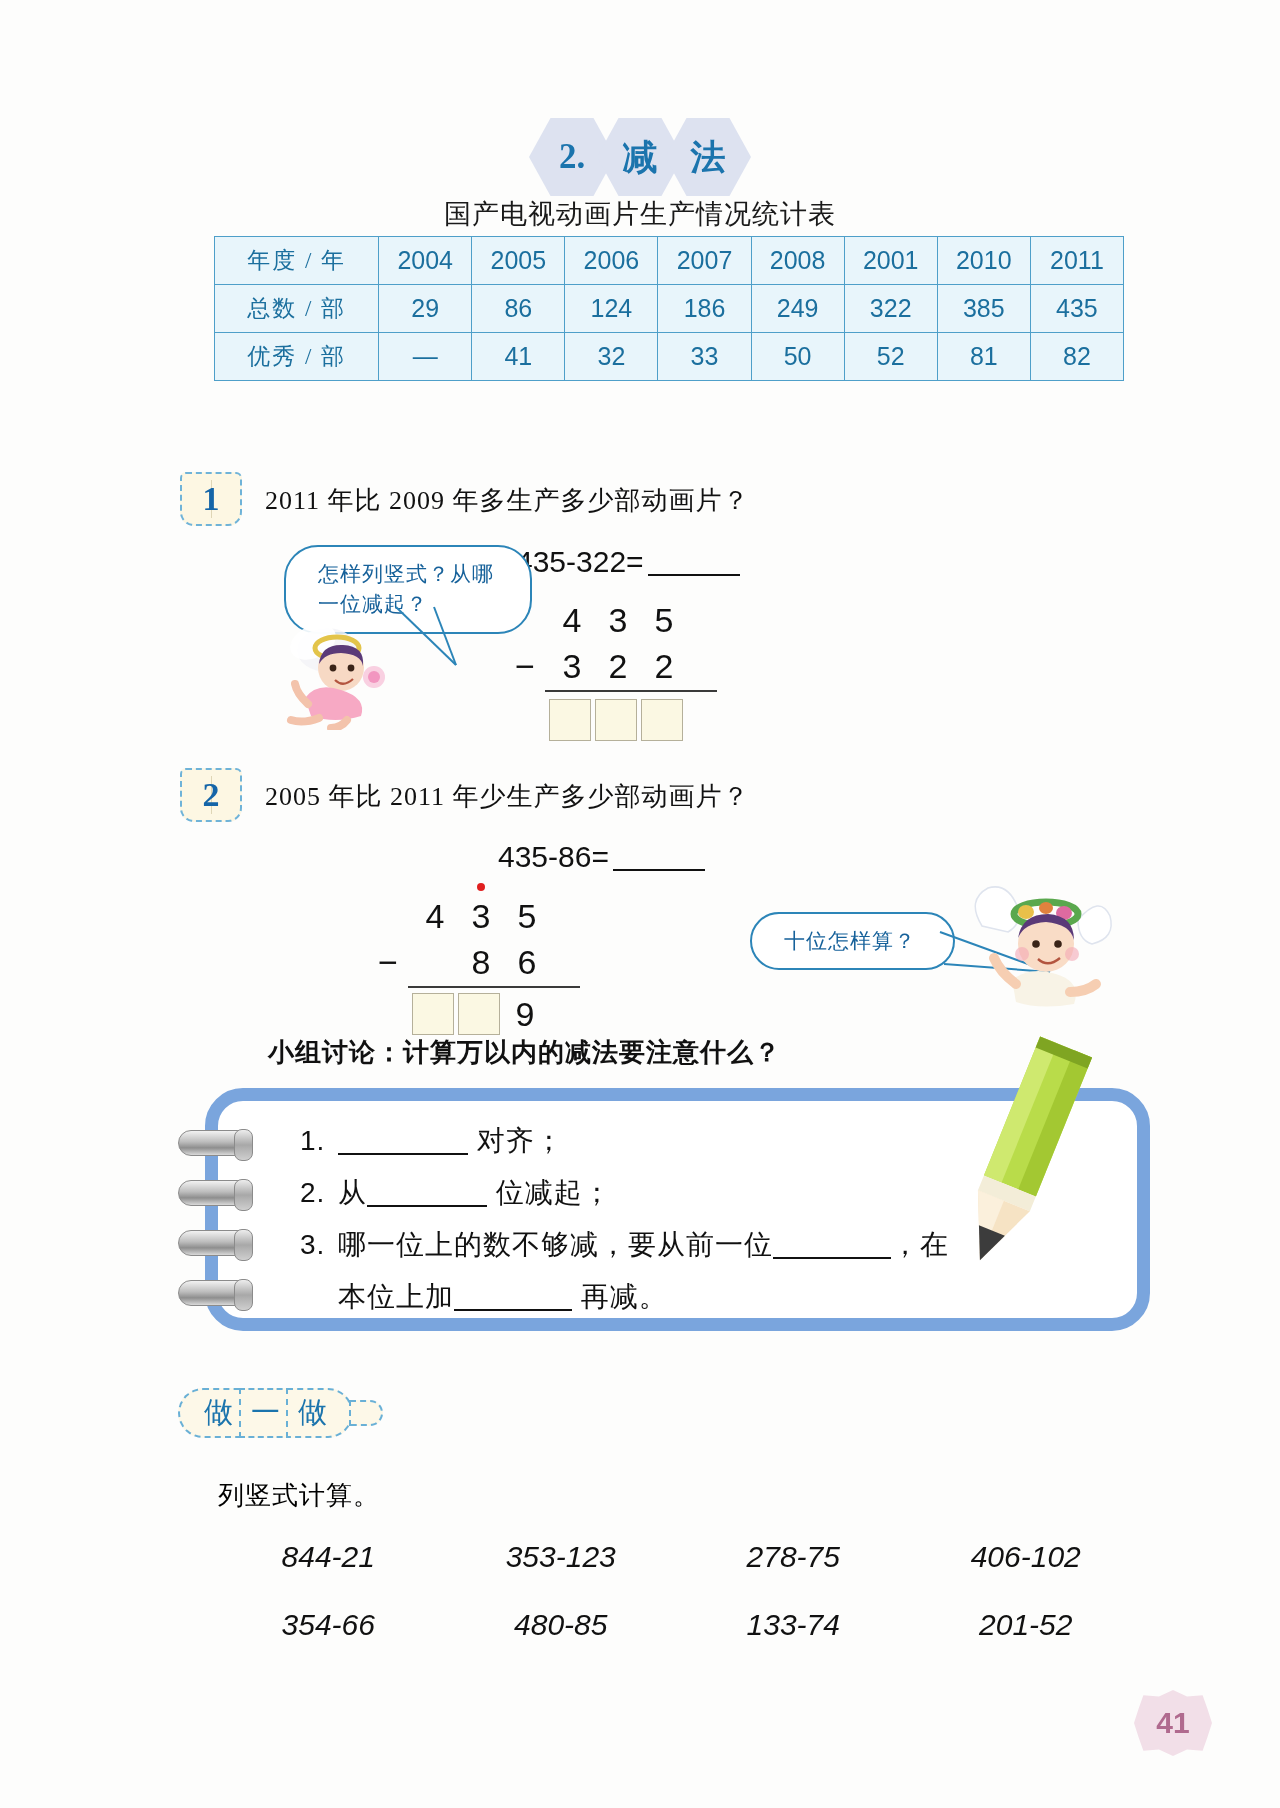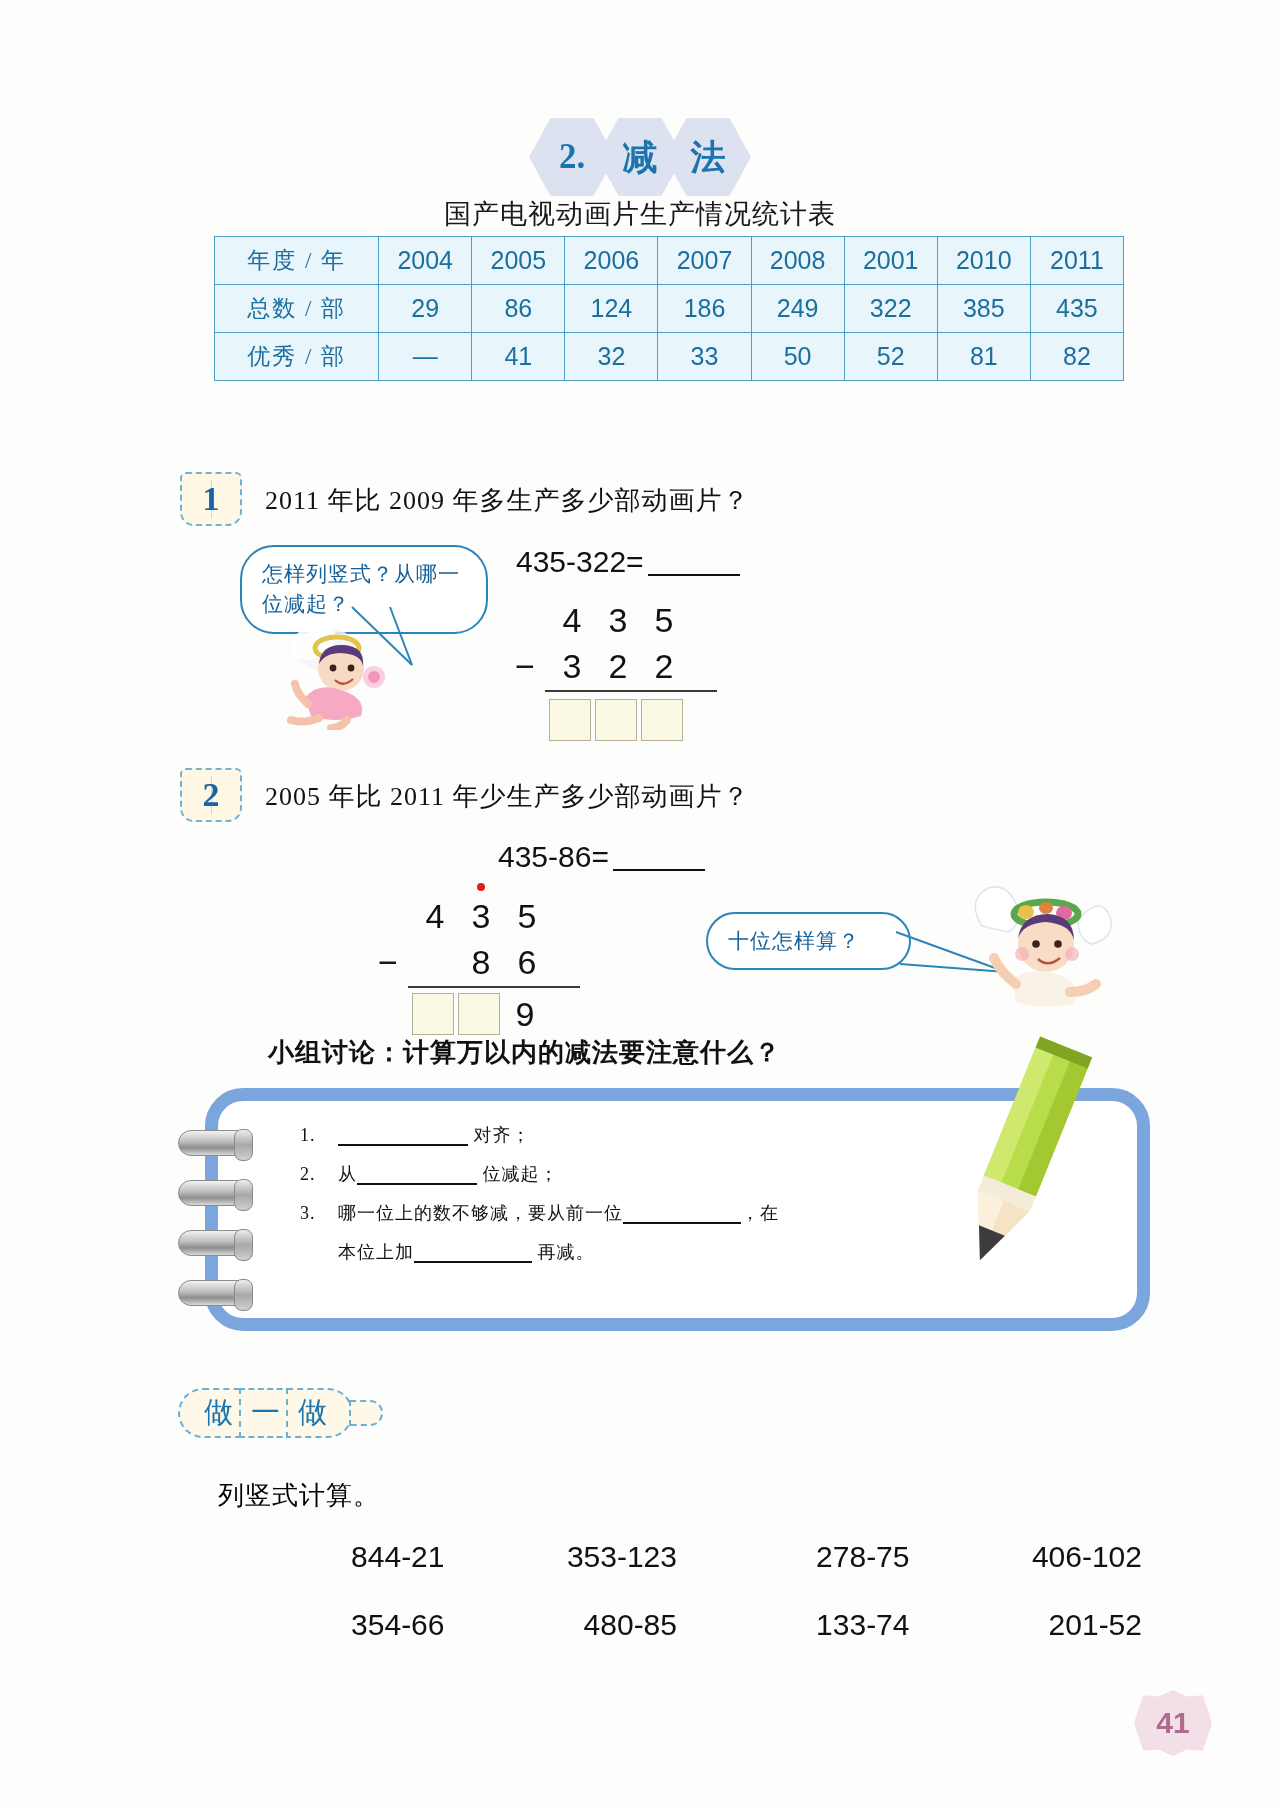--- a/index.html
+++ b/index.html
@@ -118,22 +118,23 @@
   
   .bubble {
     position: absolute;
     border: 2px solid #2c85b8;
     border-radius: 34px;
     background: #ffffff;
     color: #16619a;
     font-family: "Liberation Serif", serif;
     font-size: 21px;
     line-height: 1.45;
-    padding: 12px 20px;
+    padding: 12px 32px;
     letter-spacing: 1px;
+    margin-left: 44px;
   }
 
   
   .fairy { position: absolute; }
 
   
   .discuss {
     position: absolute; font-size: 26px; color: #111;
     font-family: "Liberation Serif", serif; letter-spacing: 1px; font-weight: bold;
   }
@@ -157,22 +158,22 @@
     position: relative;
   }
   .ring::after {
     content: ""; position: absolute; right: -4px; top: -2px;
     width: 17px; height: 30px; border-radius: 8px;
     background: linear-gradient(180deg,#ededed 0%, #a8a8a8 50%, #cfcfcf 100%);
     border: 1px solid #8b8b8b;
   }
   .nb-list {
     position: absolute; left: 300px; top: 1122px;
-    font-family: Liberation Serif, serif;
-    font-size: 18px; color: #111; letter-spacing: 1px;
+    font-family: Liberation Sans, sans-serif;
+    font-size: 28px; color: #111; letter-spacing: 1px;
   }
   .nb-item { margin-bottom: 14px; white-space: nowrap; }
   .nb-num { display: inline-block; width: 38px; }
   .ul {
     display: inline-block; border-bottom: 2.5px solid #111;
     height: 24px; vertical-align: -5px;
   }
   .ul.w1 { width: 130px; }
   .ul.w2 { width: 120px; }
   .ul.w3 { width: 118px; }
@@ -211,21 +212,21 @@
     font-size: 26px; color: #000000; font-family: "Liberation Serif", serif;
     letter-spacing: 1px;
   }
   .ex-grid {
     position: absolute; left: 212px; top: 1540px;
     width: 930px;
     font-family: "Liberation Sans", sans-serif;
     font-size: 30px; color: #111;
   }
   .ex-row { display: flex; margin-bottom: 34px; }
-  .ex-cell { width: 246px; text-align: right; }
+  .ex-cell { width: 246px; text-align: center; font-style: italic; }
 
   
   .pagenum {
     position: absolute; right: 68px; bottom: 52px;
     width: 78px; height: 66px;
     display: flex; align-items: center; justify-content: center;
   }
   .pagenum .flower {
     position: absolute; inset: 0;
     background: #f2dfe8;

